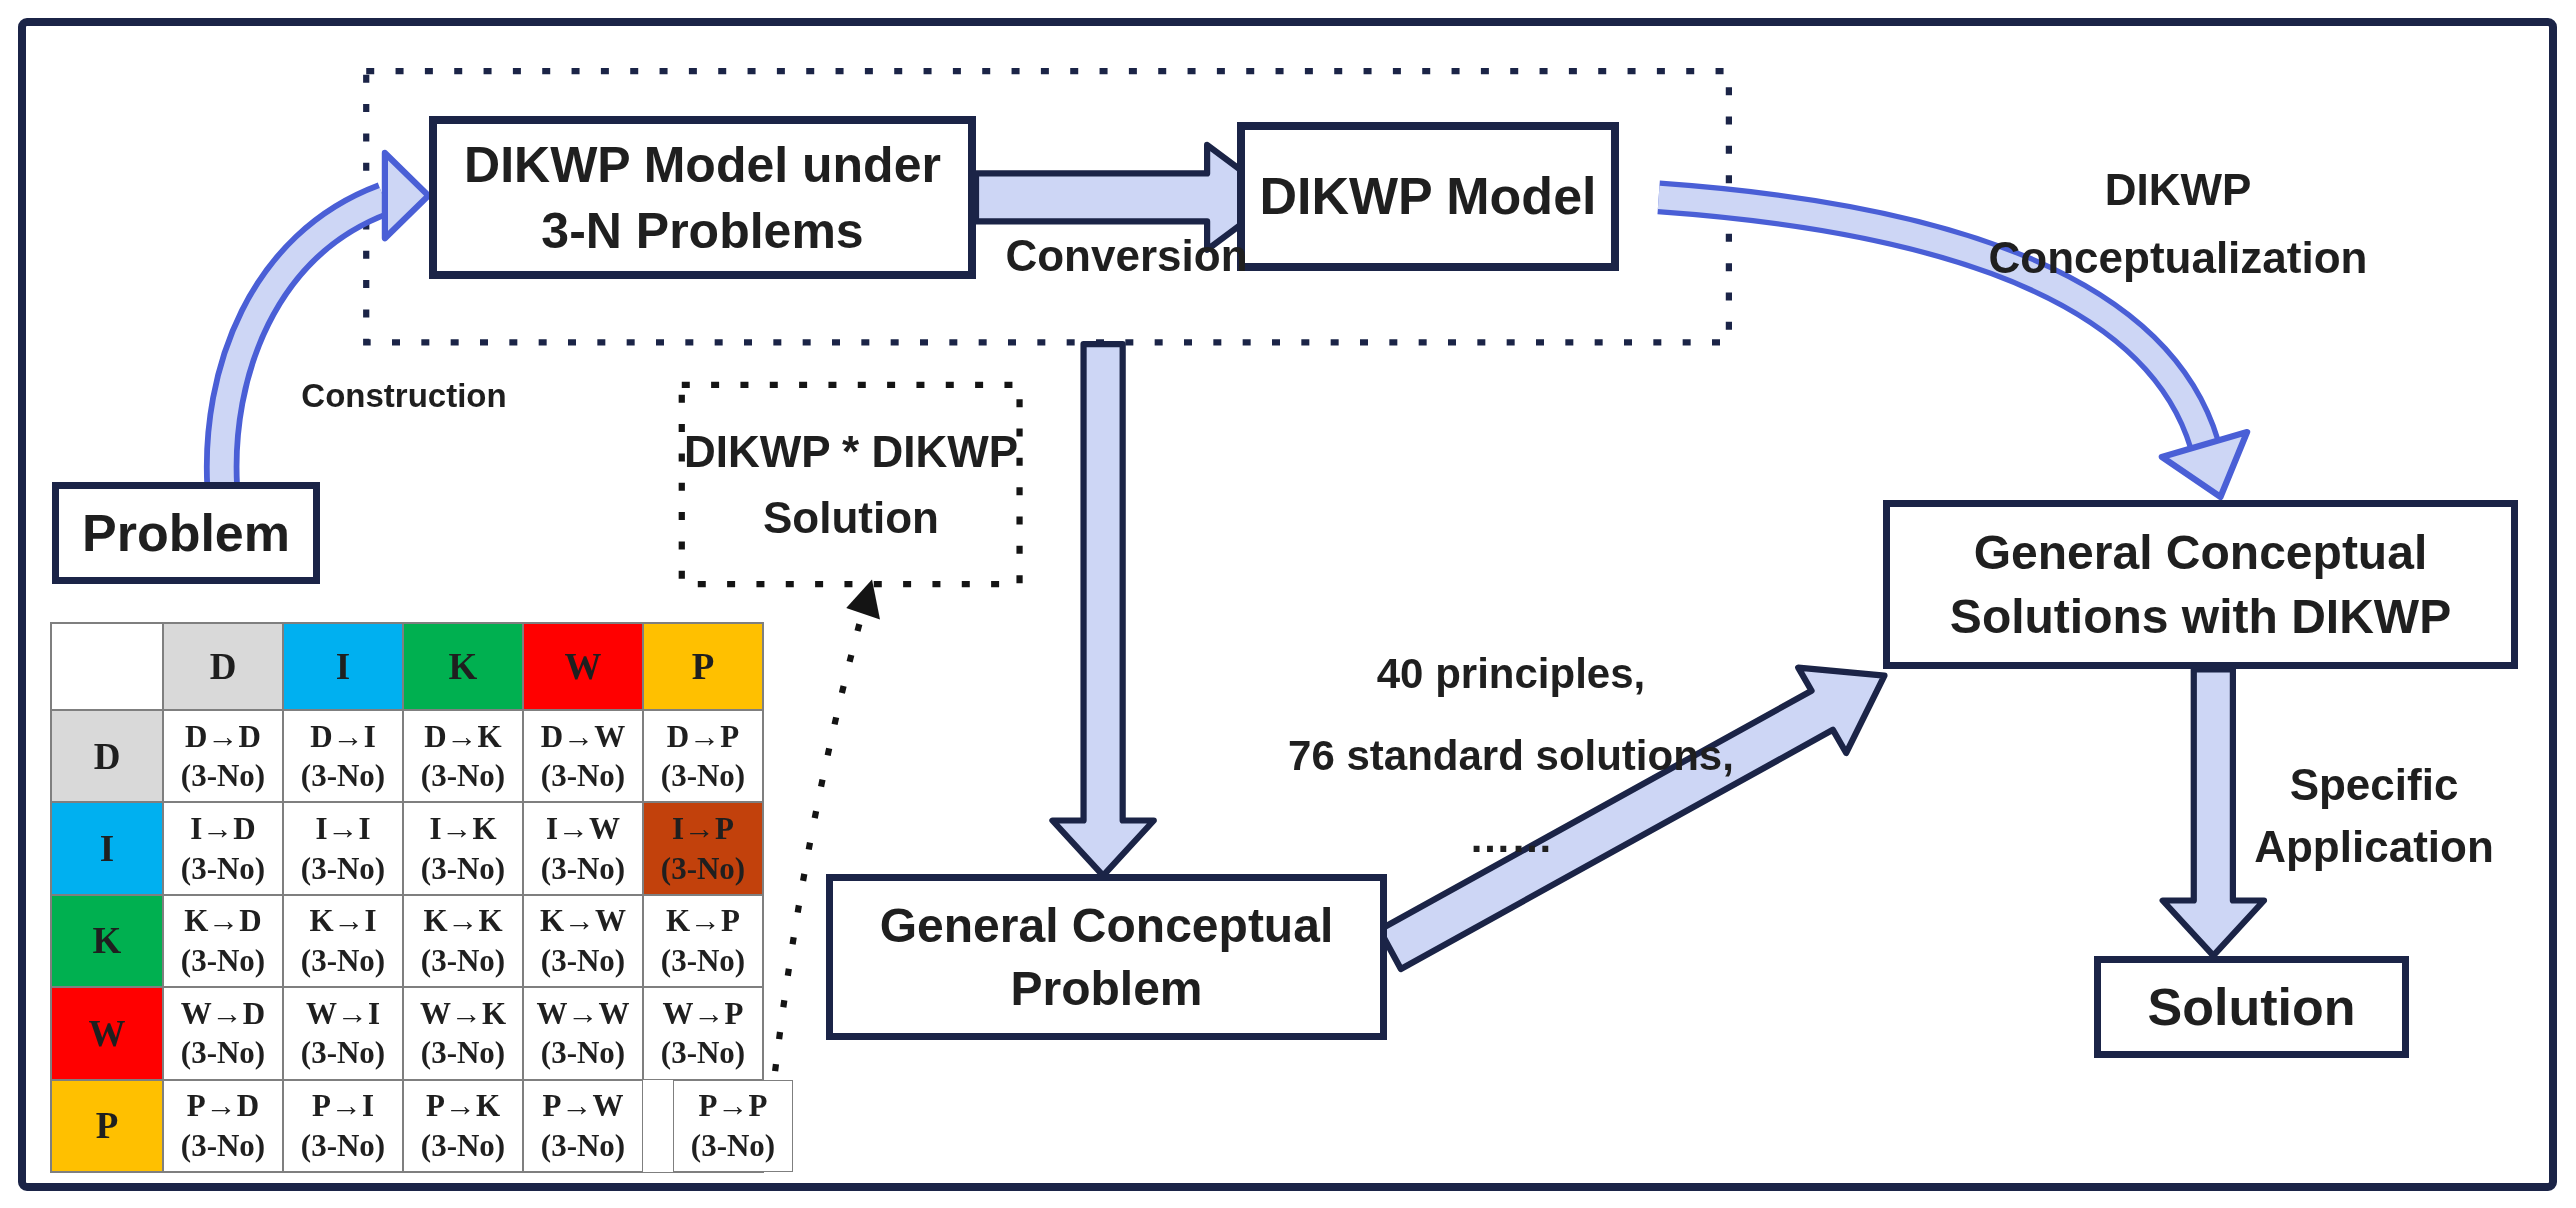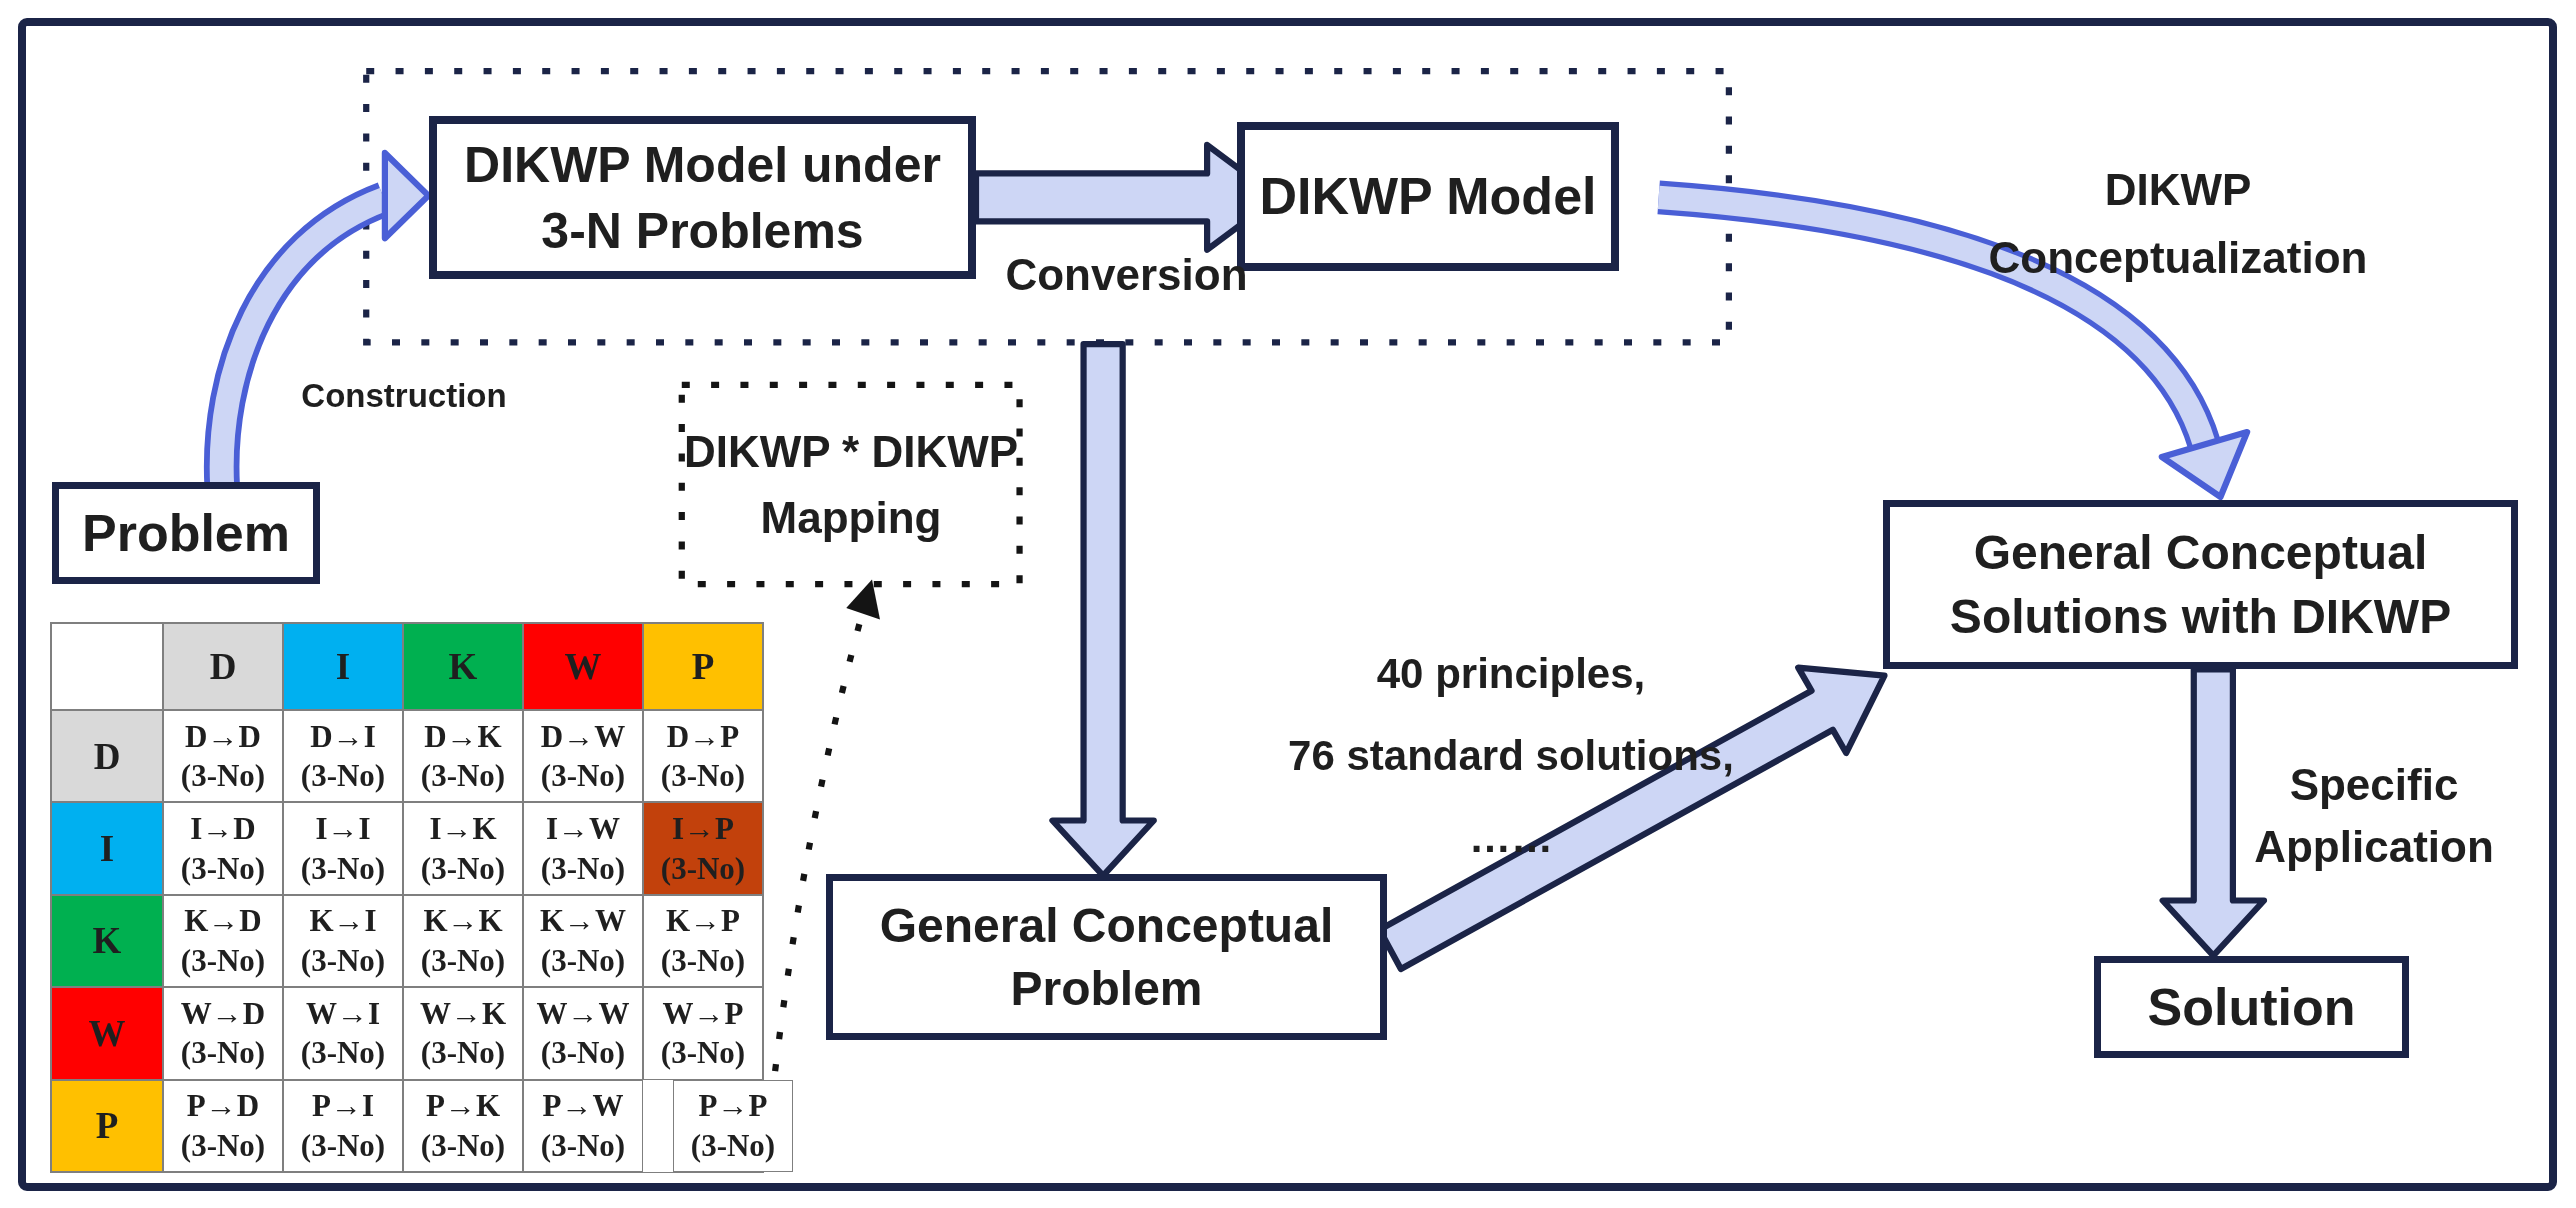--- a/index.html
+++ b/index.html
@@ -28,21 +28,21 @@
   #box-gcp{left:826px;top:874px;width:561px;height:166px;font-size:48px;}
   #box-gcs{left:1883px;top:500px;width:635px;height:169px;font-size:48px;}
   #box-solution{left:2056px;top:956px;width:315px;height:102px;font-size:52px;margin-left:38px;}
   #box-mapping{
     position:absolute;left:682px;top:385px;width:338px;height:199px;
     display:flex;align-items:center;justify-content:center;text-align:center;
     font-weight:bold;white-space:pre-line;font-size:44px;line-height:1.5;
   }
 
   #lbl-construction{left:213px;top:377px;width:382px;font-size:33px;}
-  #lbl-conversion{left:960px;top:231px;width:333px;font-size:44px;margin-top:19px;}
+  #lbl-conversion{left:960px;top:231px;width:333px;font-size:44px;}
   #lbl-conceptualization{left:1947px;top:156px;width:462px;font-size:44px;line-height:1.55;}
   #lbl-principles{left:1262px;top:633px;width:498px;font-size:42px;line-height:1.95;}
   #lbl-specific{left:2196px;top:754px;width:356px;font-size:44px;line-height:1.42;}
 
   
   #mapping-table{
     position:absolute;left:50px;top:622px;width:714px;height:551px;
     display:flex;flex-direction:column;
     font-family:"Liberation Serif",serif;font-weight:bold;
     border:1.8px solid #7F7F7F;box-sizing:border-box;background:#ffffff;
@@ -114,21 +114,21 @@
 
   <div class="node" id="box-gcp">General Conceptual
 Problem</div>
 
   <div class="node" id="box-gcs">General Conceptual
 Solutions with DIKWP</div>
 
   <div class="node" id="box-solution">Solution</div>
 
   <div id="box-mapping">DIKWP * DIKWP
-Mapping</div>
+Solution</div>
 
   <div class="lbl" id="lbl-construction">Construction</div>
 
   <div class="lbl" id="lbl-conversion">Conversion</div>
 
   <div class="lbl" id="lbl-conceptualization">DIKWP
 Conceptualization</div>
 
   <div class="lbl" id="lbl-principles">40 principles,
 76 standard solutions,

